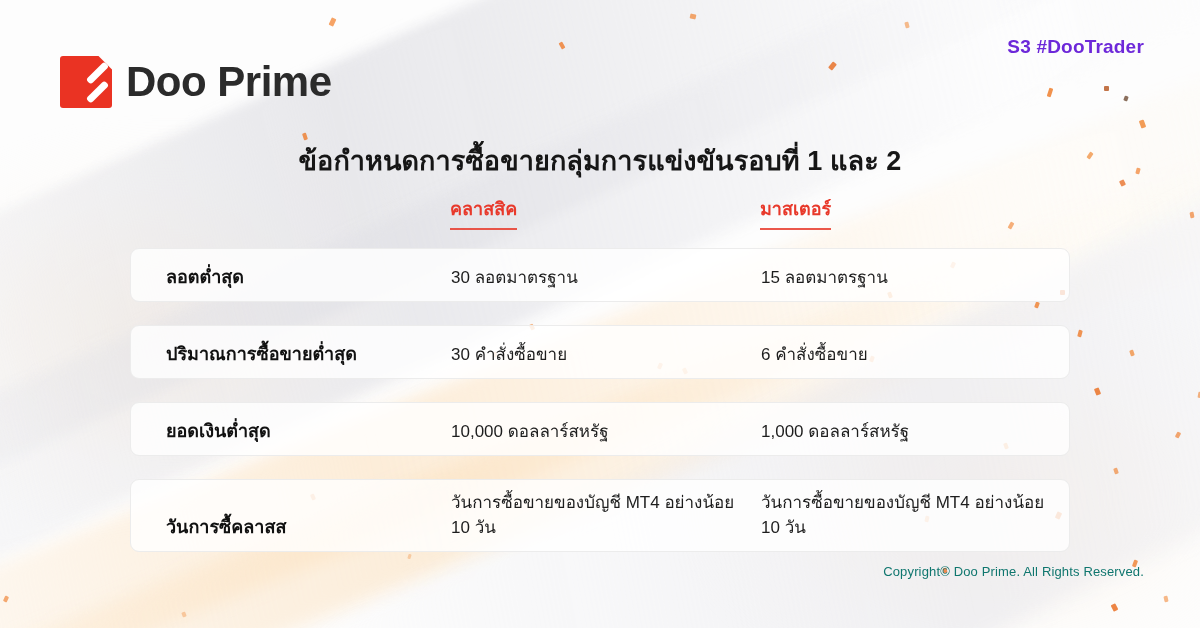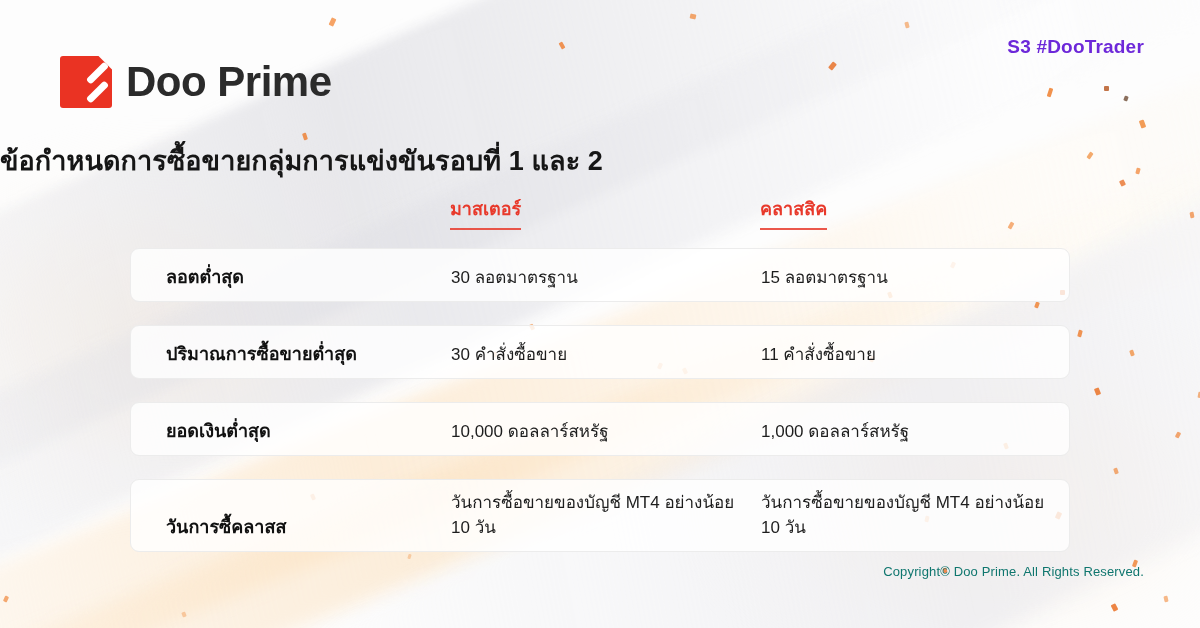--- a/index.html
+++ b/index.html
@@ -112,21 +112,21 @@
   .hashtag {
     position:absolute; right:56px; top:36px;
     font-size:19px; font-weight:bold;
     color:#6d28d9; letter-spacing:.2px;
     white-space:nowrap;
   }
 
   
   .title {
     position:absolute; left:0; right:0; top:139px;
-    text-align:left;
+    text-align:center;
     font-size:27px; font-weight:bold;
     color:#161616;
     letter-spacing:.1px;
   }
 
   
   .table {
     position:absolute;
     left:130px; top:194px;
     width:940px;
@@ -252,42 +252,42 @@
   <div class="hashtag">S3 #DooTrader</div>
 
   <div class="title">ข้อกำหนดการซื้อขายกลุ่มการแข่งขันรอบที่ 1 และ 2</div>
 
   <div class="table">
 
     <div class="col-head-row">
       <div class="c-label"></div>
       <div class="c-val">
         <span class="col-head">
-          <span>มาสเตอร์</span>
+          <span>คลาสสิค</span>
           <span class="ul"></span>
         </span>
       </div>
       <div class="c-val">
         <span class="col-head">
-          <span>คลาสสิค</span>
+          <span>มาสเตอร์</span>
           <span class="ul"></span>
         </span>
       </div>
     </div>
 
     <div class="card">
       <div class="c-label cell-label">ลอตต่ำสุด</div>
       <div class="c-val cell-val">30 ลอตมาตรฐาน</div>
       <div class="c-val cell-val">15 ลอตมาตรฐาน</div>
     </div>
 
     <div class="card">
       <div class="c-label cell-label">ปริมาณการซื้อขายต่ำสุด</div>
       <div class="c-val cell-val">30 คำสั่งซื้อขาย</div>
-      <div class="c-val cell-val">11 คำสั่งซื้อขาย</div>
+      <div class="c-val cell-val">6 คำสั่งซื้อขาย</div>
     </div>
 
     <div class="card">
       <div class="c-label cell-label">ยอดเงินต่ำสุด</div>
       <div class="c-val cell-val">10,000 ดอลลาร์สหรัฐ</div>
       <div class="c-val cell-val">1,000 ดอลลาร์สหรัฐ</div>
     </div>
 
     <div class="card tall">
       <div class="c-label cell-label">วันการซื้คลาสส</div>

